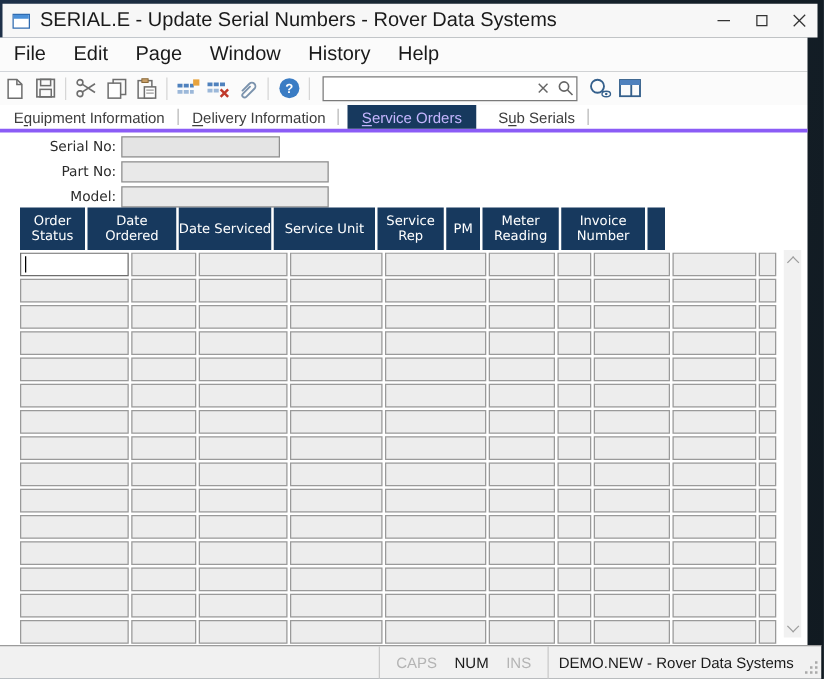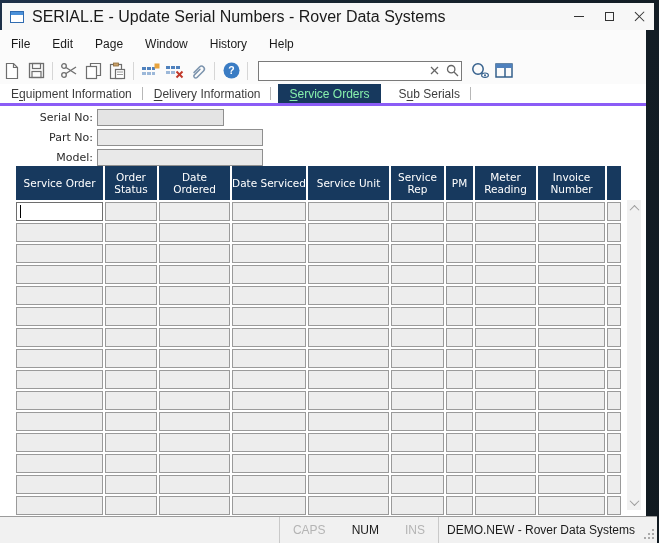--- a/index.html
+++ b/index.html
@@ -22,21 +22,21 @@
   .min-glyph { width:10px; height:1px; background:#333; }
   .max-glyph { width:9px; height:9px; border:1px solid #333; }
   .close-glyph { position:relative; width:11px; height:11px; }
   .close-glyph::before,.close-glyph::after { content:""; position:absolute; left:5px; top:-1px;
     width:1.4px; height:13px; background:#333; }
   .close-glyph::before { transform:rotate(45deg); }
   .close-glyph::after { transform:rotate(-45deg); }
 
   
   .menubar { left:0; top:30px; width:646px; height:27px; background:#fbfbfb;
-    display:flex; align-items:center; font-size:12px; color:#1a1a1a; }
+    display:flex; align-items:center; font-size:16px; color:#1a1a1a; }
   .menu-item { padding:6px 11px; }
   .menu-item:first-child { margin-left:0; }
 
   
   .toolbar { left:0; top:57px; width:646px; height:27px; background:#fbfbfb;
     display:flex; align-items:center; }
   .tb-icon { width:24px; height:22px; display:flex; align-items:center; justify-content:center; }
   .tb-sep { width:1px; height:18px; background:#d6d6d6; margin:0 4px; }
   .searchbox { width:204px; height:20px; border:1px solid #7a7a7a; background:#fff;
     margin-left:6px; display:flex; align-items:center; }
@@ -45,21 +45,21 @@
   .sb-icon { width:18px; height:18px; display:flex; align-items:center; justify-content:center; }
 
   
   .content { left:0; top:84px; width:646px; height:432px; background:#ffffff; }
 
   
   .tabbar { position:absolute; left:0; top:0; width:646px; height:22px;
     display:flex; align-items:stretch; border-bottom:3px solid #8b5cf6; font-size:12px; }
   .tab { display:flex; align-items:center; padding:0 11px; color:#3d3d3d; position:relative; }
   .tab .tab-sep { position:absolute; right:0; top:3px; bottom:3px; width:1px; background:#b7b7b7; }
-  .tab.active { background:#17395E; color:#86efac; margin-left:7px; }
+  .tab.active { background:#17395E; color:#c4b5fd; margin-left:7px; }
   .accel { text-decoration:underline; text-underline-offset:2px; }
 
   
   .form-row { position:absolute; left:0; height:18px; display:flex; align-items:center;
     font-family:"DejaVu Sans", sans-serif; font-size:11px; color:#2b2b2b; }
   .form-label { width:93px; text-align:right; }
   .form-input { margin-left:4px; height:17px; border:1px solid #8f8f8f; background:#e9e9e9;
     font-size:11px; padding:0 3px; font-family:"DejaVu Sans",sans-serif; color:#222; }
   .form-input:disabled { color:#222; }
   .w-serial { width:127px; background:#e4e4e4; }
@@ -85,21 +85,21 @@
   .vs-up { top:0; } .vs-down { bottom:0; }
   .chev { width:7px; height:7px; border-left:1.5px solid #9b9b9b; border-top:1.5px solid #9b9b9b; }
   .chev.up { transform:rotate(45deg) translate(1px,1px); }
   .chev.down { transform:rotate(225deg) translate(1px,1px); }
 
   
   .statusbar { left:0; top:516px; width:657px; height:27px; background:#f1f1f1;
     border-top:1px solid #9b9b9b; display:flex; align-items:center; font-size:12px; }
   .sb-spacer { flex:1; }
   .kb-flags { display:flex; align-items:center; border-left:1px solid #c9c9c9;
-    padding:8px 6px; gap:12px; height:100%; }
+    padding:8px 6px; gap:0; height:100%; }
   .kb-flag { padding:0 7px; color:#b4b4b4; }
   .kb-flag.on { color:#1a1a1a; }
   .sb-msg { border-left:1px solid #c9c9c9; padding:0 8px; height:100%;
     display:flex; align-items:center; color:#1a1a1a; white-space:nowrap; }
   .grip { width:14px; height:100%; position:relative; }
 
   svg { display:block; }
 </style>
 </head>
 <body>
@@ -270,23 +270,20 @@
   <div class="form-row" style="top:24px">
     <div class="form-label">Serial No:</div>
     <input class="form-input w-serial" value="" style="">
   </div>
   <div class="form-row" style="top:64px">
     <div class="form-label">Model:</div>
     <input class="form-input w-wide" value="" style="">
   </div>
 
   <div class="thead">
-      <div class="hcell cw0">
-        <span>Service Order</span>
-      </div>
       <div class="hcell cw1">
         <span>Order Status</span>
       </div>
       <div class="hcell cw2">
         <span>Date Ordered</span>
       </div>
       <div class="hcell cw3">
         <span>Date Serviced</span>
       </div>
       <div class="hcell cw4">

